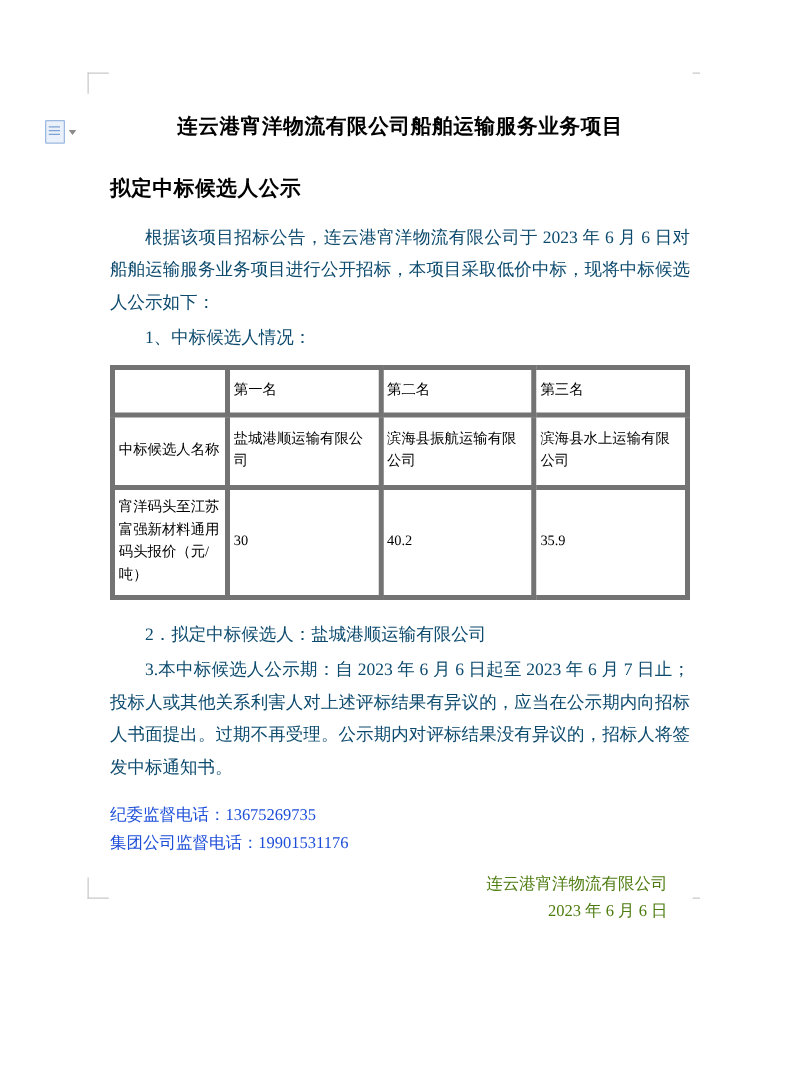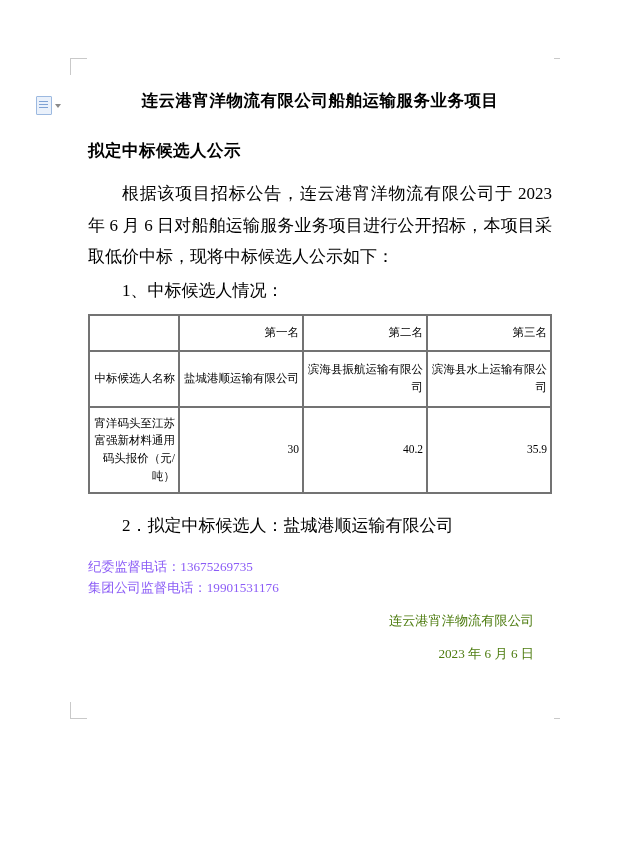--- a/index.html
+++ b/index.html
@@ -88,59 +88,59 @@
     color: #000;
   }
   .subtitle {
     font-size: 16.5px;
     font-weight: bold;
     letter-spacing: 0.5px;
     margin-top: 26px;
     color: #000;
   }
   .para {
-    font-size: 17px;
+    font-size: 14px;
     line-height: 1.85;
     text-align: justify;
-    color: #000000;
+    color: #0c4a6e;
     margin-top: 16px;
   }
   .para.indent { text-indent: 2em; }
   .para.tight { margin-top: 2px; }
 
   table.bid {
     border-collapse: collapse;
     width: 100%;
     margin-top: 8px;
     table-layout: fixed;
   }
   table.bid td {
-    border: 2px solid #737373;
+    border: 4px solid #737373;
     font-size: 11.5px;
-    text-align: right;
+    text-align: left;
     vertical-align: middle;
     padding: 4px 3px;
     line-height: 1.55;
     color: #000;
   }
   table.bid td.label {
     width: 82px;
   }
   table.bid tr.head td {
     height: 26px;
   }
   table.bid tr.names td { height: 46px; }
   table.bid tr.price td { height: 76px; }
   .numcell { font-size: 12px; }
 
   .tel-block {
     font-size: 13.2px;
     line-height: 1.6;
     margin-top: 14px;
-    color: #8b5cf6;
+    color: #1d4ed8;
   }
   .signoff {
     margin-top: 12px;
     font-size: 13.2px;
     line-height: 1.7;
     text-align: right;
     padding-right: 18px;
     color: #4d7c0f;
   }
 </style>
@@ -185,21 +185,22 @@
       <tr class="price">
         <td class="label">宵洋码头至江苏富强新材料通用码头报价（元/吨）</td>
         <td class="numcell">30</td>
         <td class="numcell">40.2</td>
         <td class="numcell">35.9</td>
       </tr>
     </tbody>
       </table>
 
     <div class="para indent">2．拟定中标候选人：盐城港顺运输有限公司</div>
+    <div class="para indent tight">3.本中标候选人公示期：自 2023 年 6 月 6 日起至 2023 年 6 月 7 日止；投标人或其他关系利害人对上述评标结果有异议的，应当在公示期内向招标人书面提出。过期不再受理。公示期内对评标结果没有异议的，招标人将签发中标通知书。</div>
 
     <div class="tel-block">纪委监督电话：13675269735</div>
     <div class="tel-block" style="margin-top:0">集团公司监督电话：19901531176</div>
 
     <div class="signoff">连云港宵洋物流有限公司</div>
-    <div class="signoff" style="margin-top:11px">2023 年 6 月 6 日</div>
+    <div class="signoff" style="margin-top:0">2023 年 6 月 6 日</div>
 
   </div>
 </div>
 
 </body></html>

